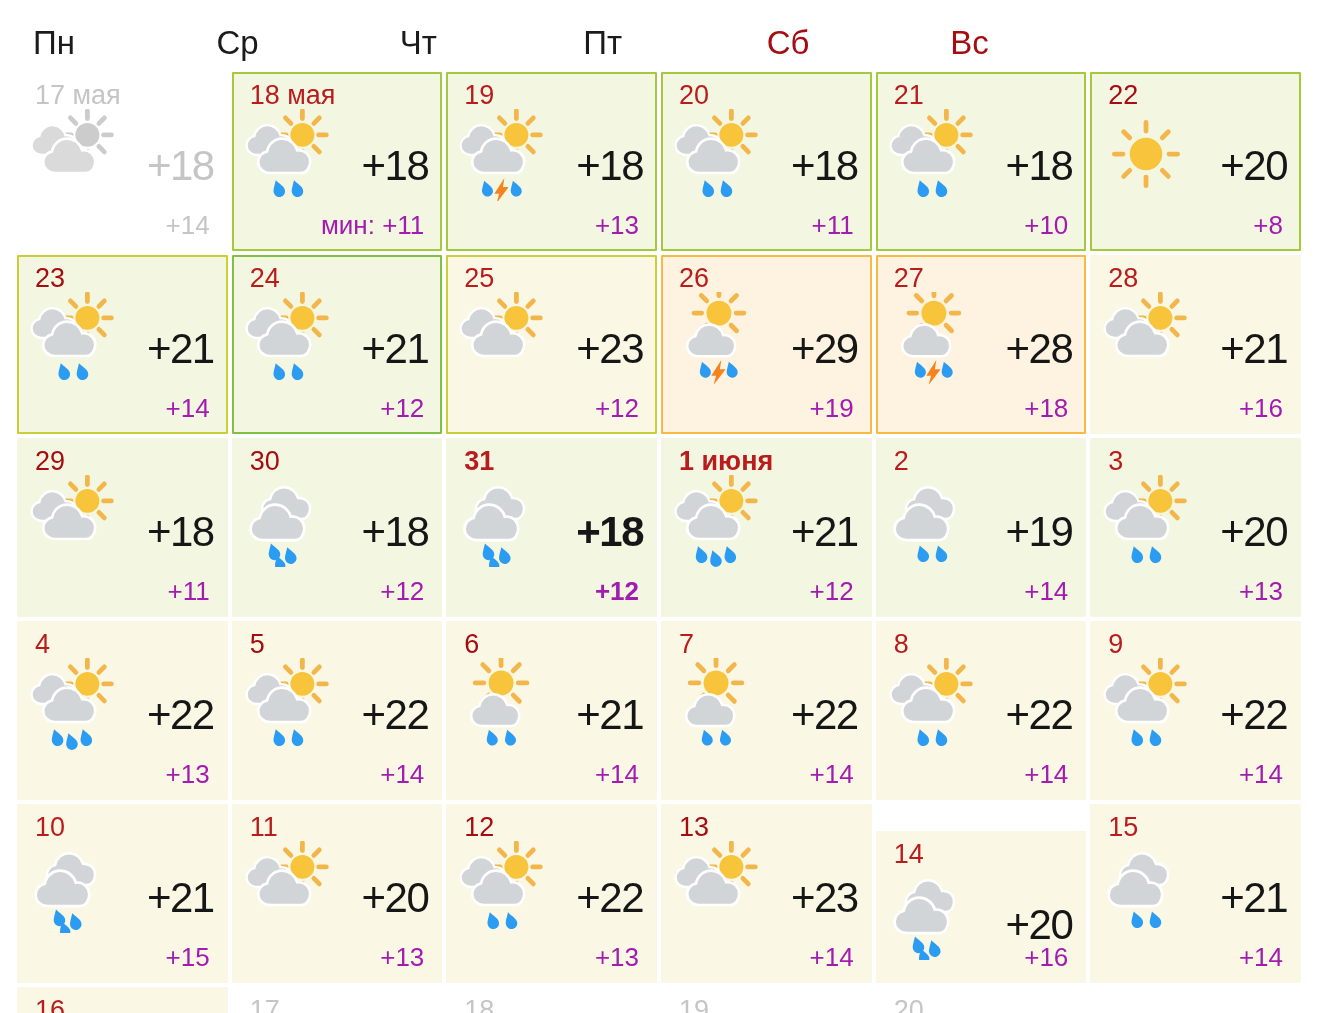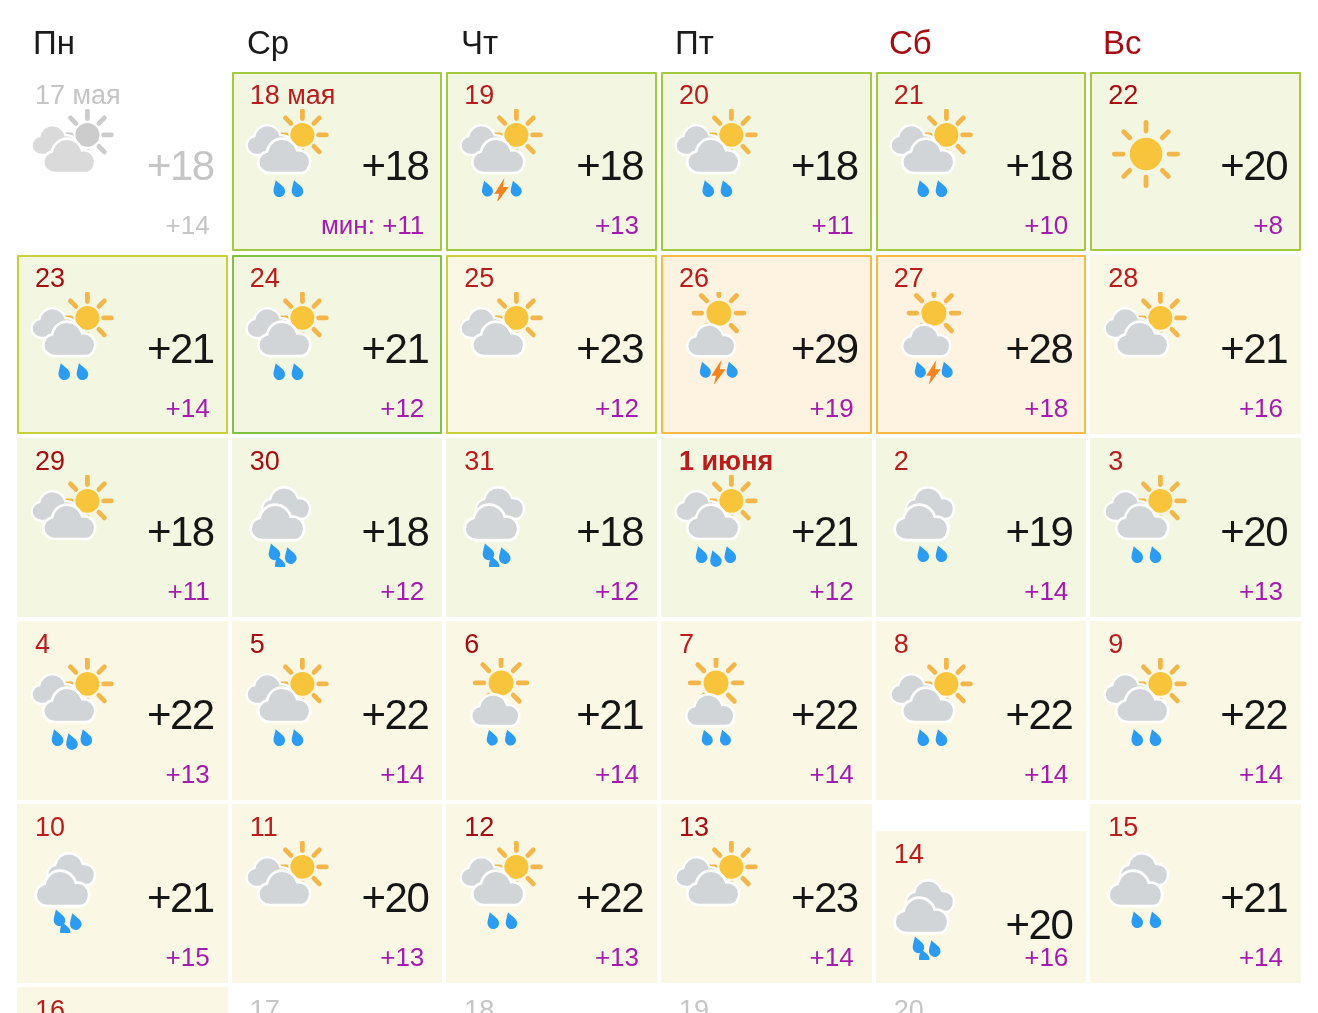--- a/index.html
+++ b/index.html
@@ -1,17 +1,17 @@
 <!DOCTYPE html>
 <html><head>
 <meta charset="utf-8">
 <style>
   html,body{margin:0;padding:0;background:#fff;}
   body{width:1318px;height:1013px;font-family:"Liberation Sans",sans-serif;overflow:hidden;}
-  .weekdays{display:grid;grid-template-columns:repeat(6,1fr);padding:14px 17px 0 17px;height:58px;align-items:center;}
+  .weekdays{display:grid;grid-template-columns:repeat(7,1fr);padding:14px 17px 0 17px;height:58px;align-items:center;}
   .wd{padding-left:16px;font-size:33px;color:#1b1b1b;}
   .wd.weekend{color:#a50d12;}
   .calendar{display:grid;grid-template-columns:repeat(6,1fr);grid-auto-rows:179px;gap:4px;padding:0 17px;}
   .cell{position:relative;box-sizing:border-box;border:2px solid transparent;border-radius:1px;padding:6px 8px;}
   .date{font-size:27px;color:#b91c1c;padding-left:8px;line-height:1.15;white-space:nowrap;}
   .date.red{color:#a50d12;}
   .date.bold{font-weight:700;}
   .body{display:flex;align-items:center;justify-content:space-between;padding-right:4px;margin-top:-2px;}
   .iconbox{width:92px;height:92px;flex:0 0 auto;}
   .high{font-size:42px;color:#161616;letter-spacing:-1.5px;margin-top:22px;white-space:nowrap;}
@@ -405,21 +405,21 @@
               <path d="M0 -9 C2.5 -4.5 6 -0.5 6 3 A6 6 0 0 1 -6 3 C-6 -0.5 -2.5 -4.5 0 -9 Z" fill="#2b9cf2"></path>
             </g>
             <g transform="translate(39 92) rotate(-18) scale(0.9)">
               <path d="M0 -9 C2.5 -4.5 6 -0.5 6 3 A6 6 0 0 1 -6 3 C-6 -0.5 -2.5 -4.5 0 -9 Z" fill="#2b9cf2"></path>
             </g>
           </svg></span>
         <div class="high">+18</div>
       </div>
       <div class="low">+12</div>
     </div>
-    <div class="cell" style="background: rgb(243, 247, 226);">
+    <div class="cell" style="background: rgb(243, 247, 226); font-weight: bold;">
       <div class="date">31</div>
       <div class="body">
         <span class="iconbox"><svg viewBox="0 0 96 96" width="92" height="92" aria-hidden="true">
             <g transform="translate(20 12) scale(0.85)">
               <path d="M50 40 H14 C6.8 40 1 34.4 1 27.6 C1 21.6 5.2 16.6 11 15.5 C12.6 7.2 19.6 1 28 1 C36.2 1 43.2 6.6 45.2 14.1 C45.8 14 46.4 14 47 14 C54.2 14 60 19.8 60 27 C60 34.2 55.6 40 50 40 Z" fill="#d2d5d8" stroke="#fff" stroke-width="3"></path>
             </g>
             <g transform="translate(8 30) scale(0.95)">
               <path d="M50 40 H14 C6.8 40 1 34.4 1 27.6 C1 21.6 5.2 16.6 11 15.5 C12.6 7.2 19.6 1 28 1 C36.2 1 43.2 6.6 45.2 14.1 C45.8 14 46.4 14 47 14 C54.2 14 60 19.8 60 27 C60 34.2 55.6 40 50 40 Z" fill="#d2d5d8" stroke="#fff" stroke-width="3"></path>
             </g>
             <g transform="translate(33 80) rotate(-18) scale(1)">

